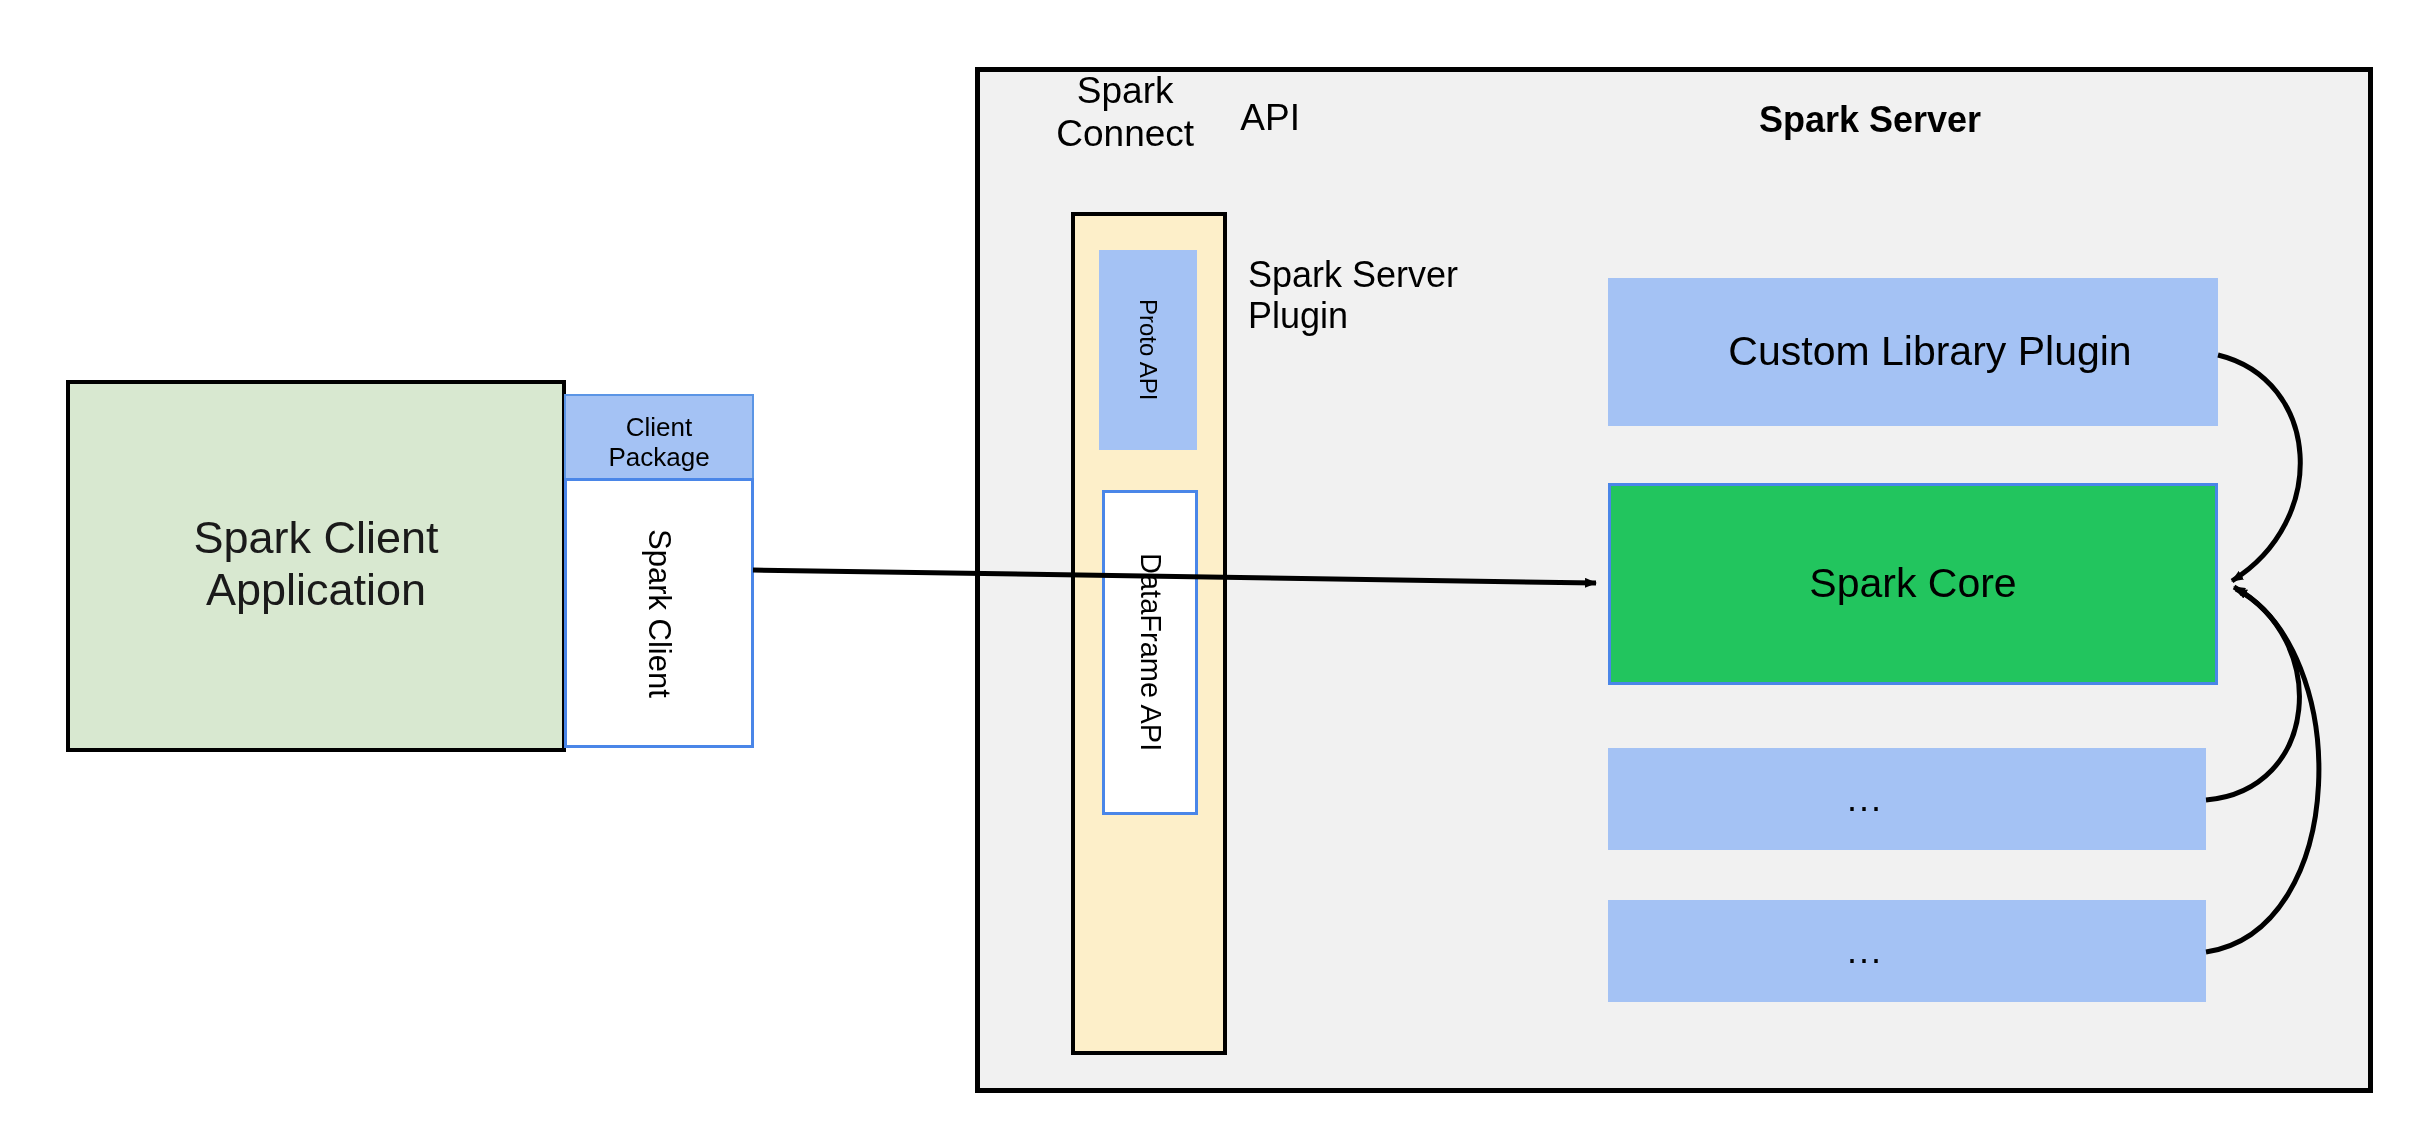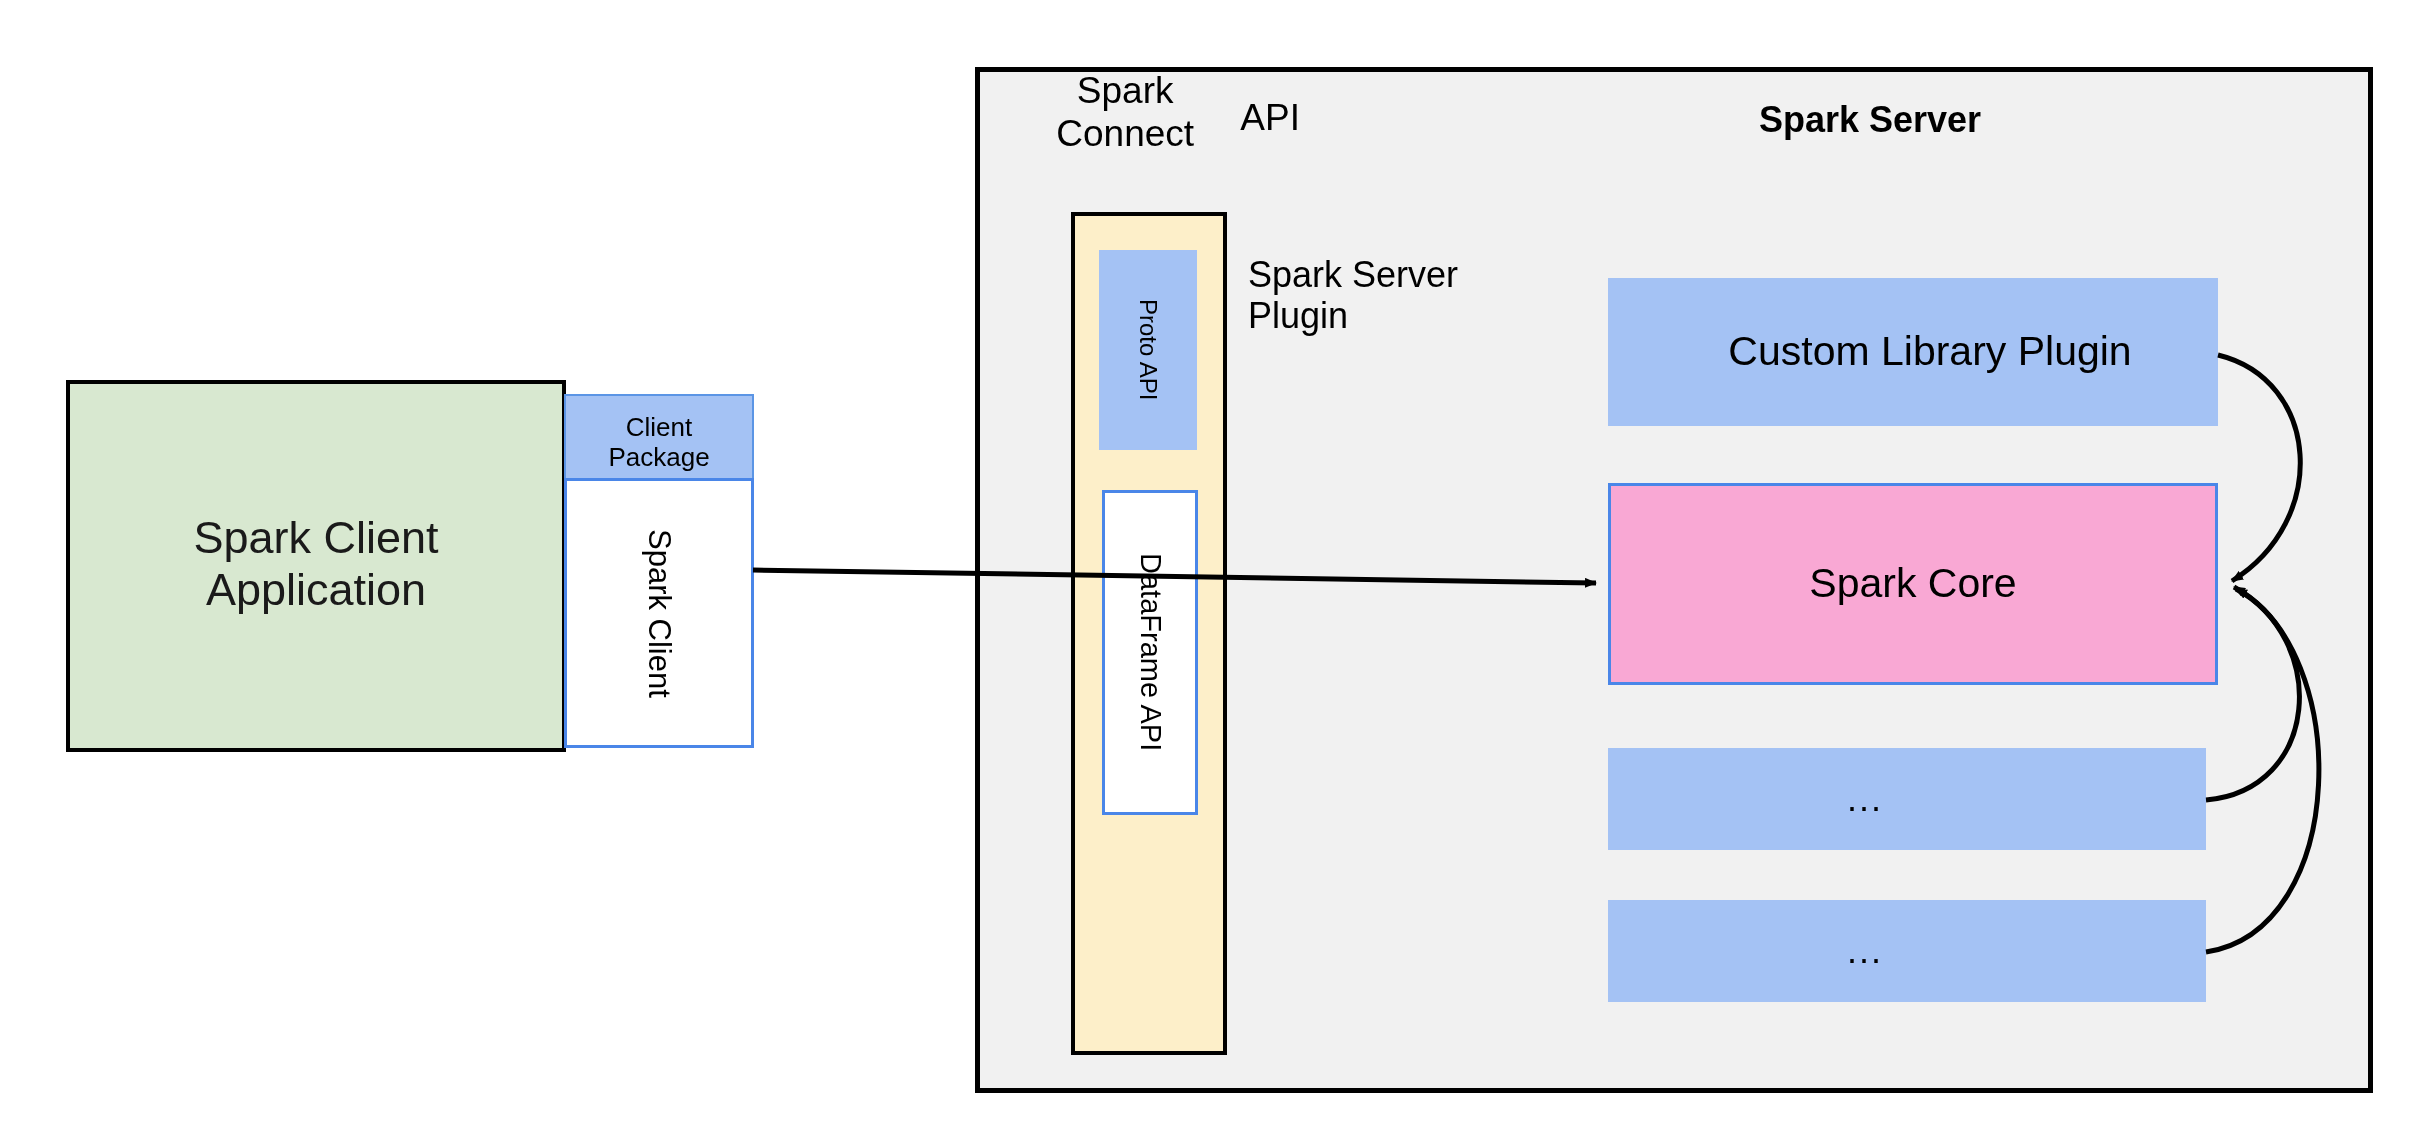--- a/index.html
+++ b/index.html
@@ -164,21 +164,21 @@
     font-size: 41px;
     z-index: 4;
     padding-left: 34px;
   }
 
   #spark-core {
     left: 1608px;
     top: 483px;
     width: 610px;
     height: 202px;
-    background: #f9a8d4;
+    background: #22c55e;
     border: 3px solid #4a86e8;
     font-size: 41px;
     z-index: 4;
     justify-content: center;
   }
 
   #ellipsis-box-1 {
     left: 1608px;
     top: 748px;
     width: 598px;

